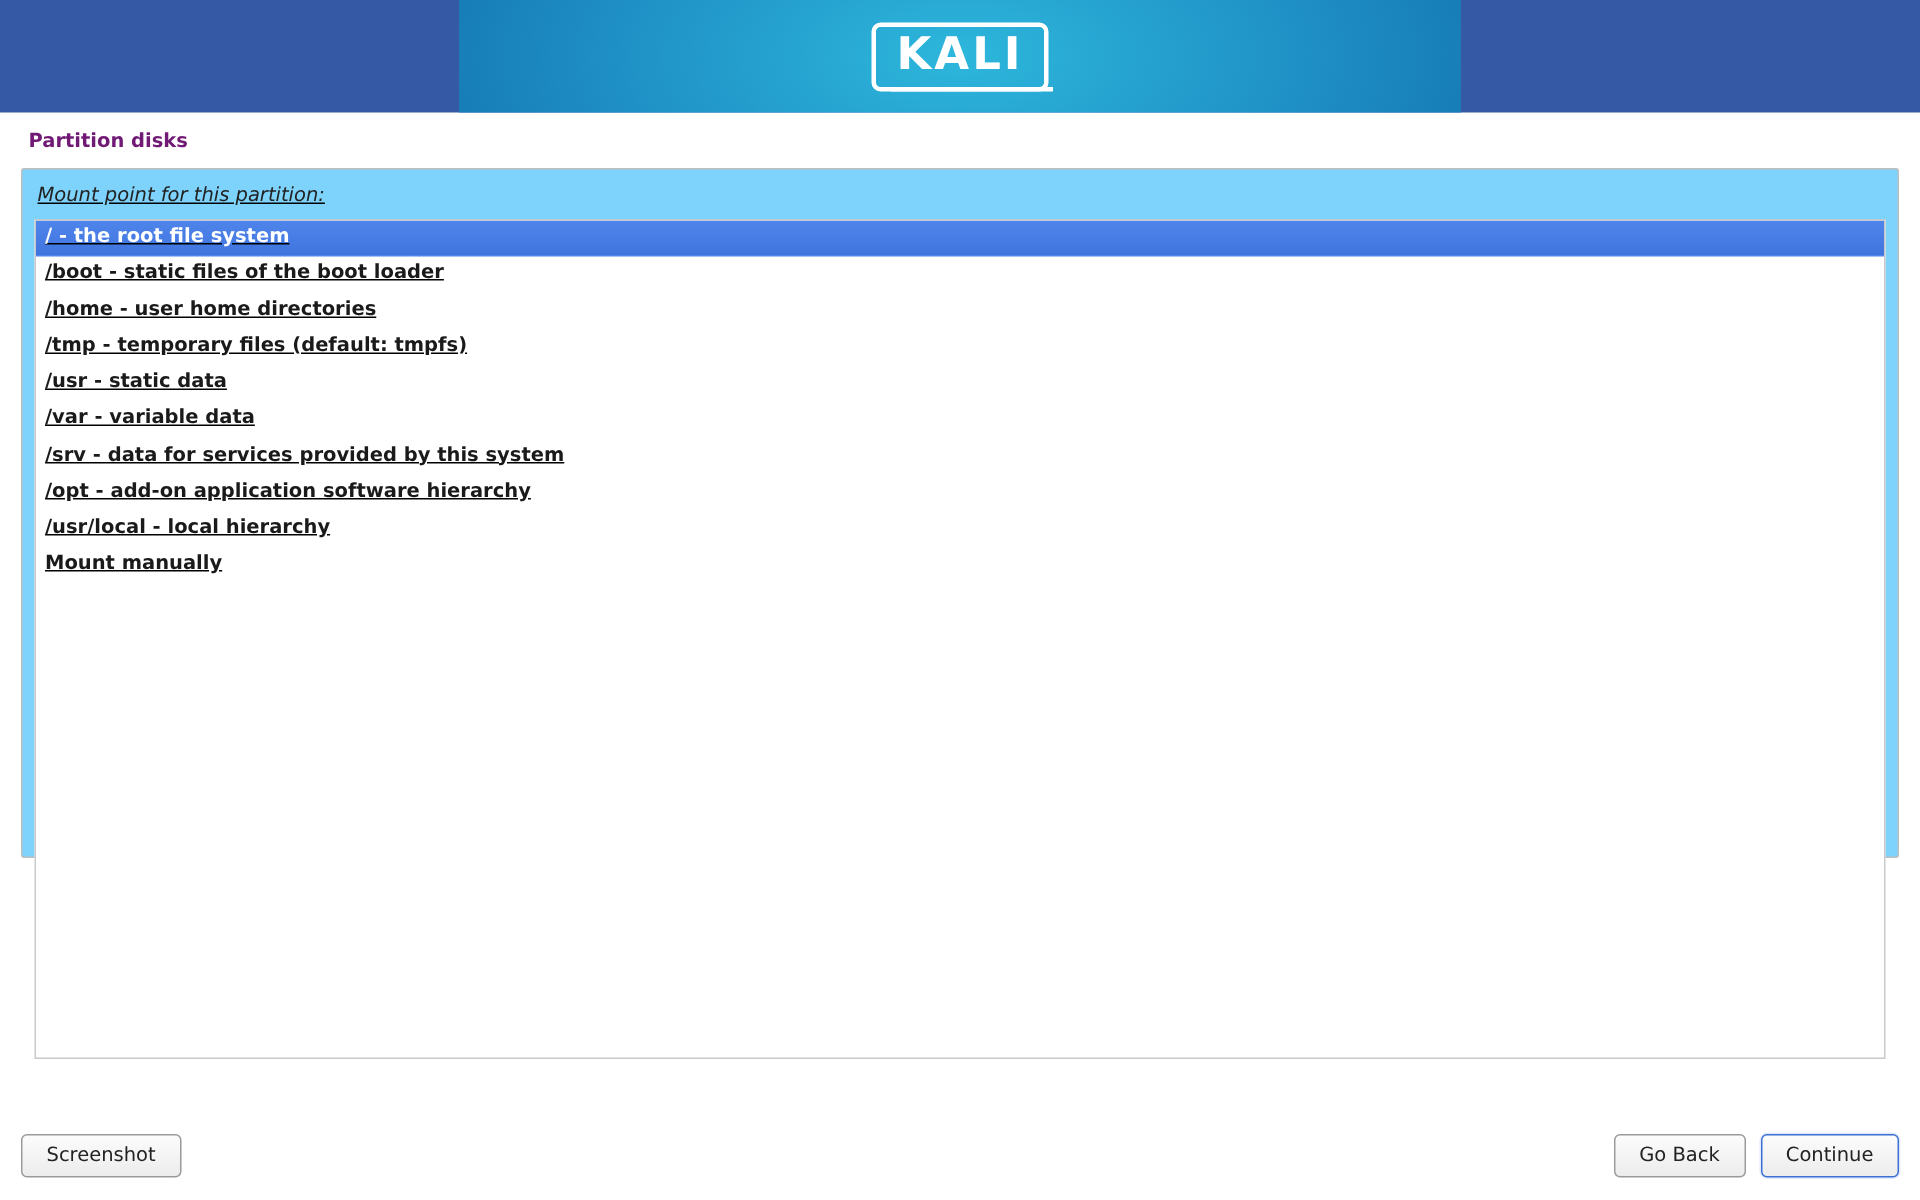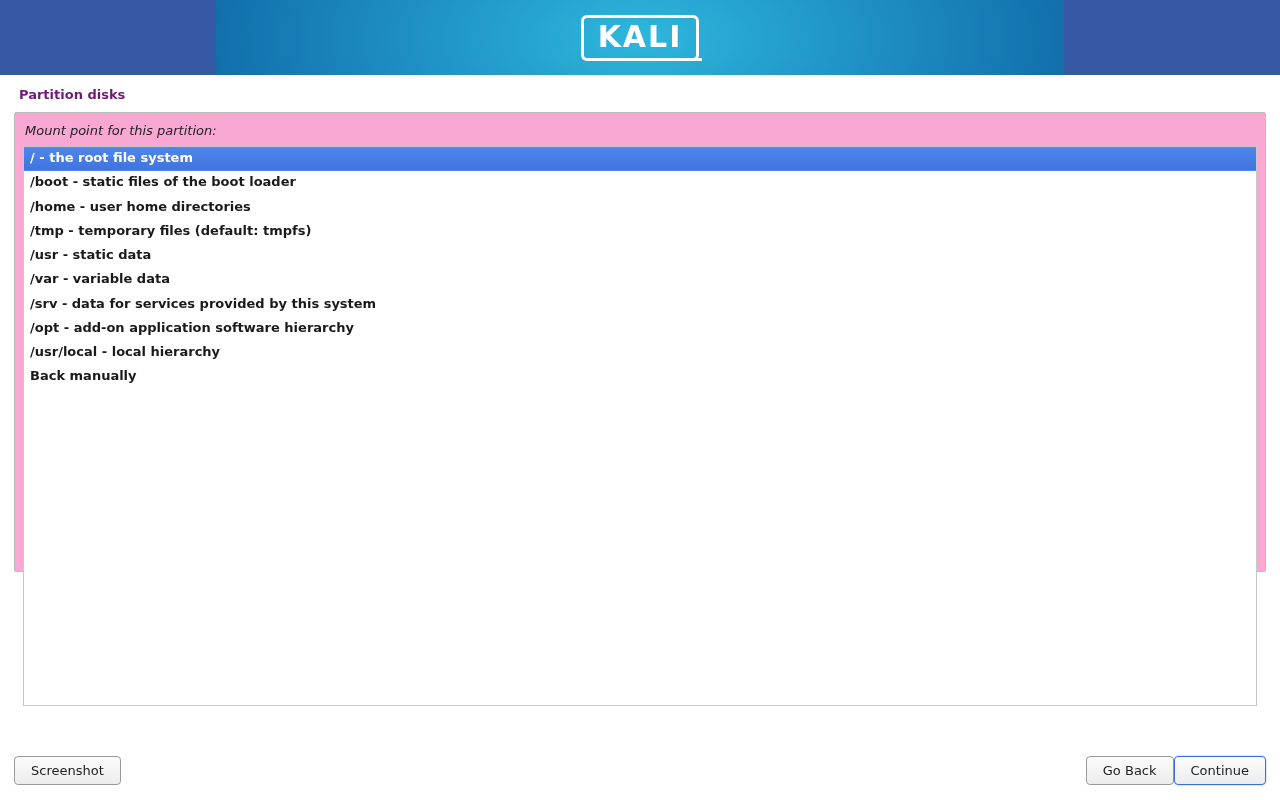--- a/index.html
+++ b/index.html
@@ -7,21 +7,21 @@
   .banner {
     width: 100%;
     height: 75px;
     background: #3659a6;
     position: relative;
     display: flex;
     justify-content: center;
     align-items: center;
   }
   .banner-center {
-    width: 848px;
+    width: 668px;
     height: 75px;
     background: radial-gradient(ellipse 600px 300px at center, #2db7dc 0%, #1e8ec4 40%, #1270ad 70%, #0f5e9a 100%);
     display: flex;
     justify-content: center;
     align-items: center;
   }
   .kali-logo {
     border: 3px solid #fff;
     border-radius: 6px;
     padding: 4px 14px 6px 14px;
@@ -46,22 +46,23 @@
     font-weight: 700;
     color: #701a75;
     padding: 12px 0 10px 19px;
   }
   .panel {
     margin: 0 14px;
     border: 1px solid #bdbdbd;
     border-radius: 2px;
     width: calc(1280px - 28px);
     height: 460px;
-    background: #f9a8d4;
+    background: #7dd3fc;
     padding: 8px 8px;
+    text-decoration: underline;
   }
   .prompt {
     font-style: italic;
     font-size: 13px;
     color: #222;
     padding: 2px 0 8px 2px;
   }
   .listbox {
     border: 1px solid #c9c9c9;
     background: #fff;
@@ -85,21 +86,21 @@
   .footer {
     position: absolute;
     left: 0; right: 0;
     top: 756px;
     height: 44px;
     padding: 0 14px;
     display: flex;
     align-items: flex-start;
     justify-content: space-between;
   }
-  .footer-right { display: flex; }
+  .footer-right { display: flex; gap: 10px; }
   button.btn {
     font-family: inherit;
     font-size: 13px;
     font-weight: 400;
     color: #222;
     background: linear-gradient(#fcfcfc, #ececec);
     border: 1px solid #9a9a9a;
     border-radius: 4px;
     padding: 6px 16px;
     cursor: pointer;
@@ -127,21 +128,21 @@
   <div class="listbox" id="listbox">
       <div class="list-item selected">/ - the root file system</div>
       <div class="list-item">/boot - static files of the boot loader</div>
       <div class="list-item">/home - user home directories</div>
       <div class="list-item">/tmp - temporary files (default: tmpfs)</div>
       <div class="list-item">/usr - static data</div>
       <div class="list-item">/var - variable data</div>
       <div class="list-item">/srv - data for services provided by this system</div>
       <div class="list-item">/opt - add-on application software hierarchy</div>
       <div class="list-item">/usr/local - local hierarchy</div>
-      <div class="list-item">Back manually</div>
+      <div class="list-item">Mount manually</div>
     </div>
 </div>
 
 <div class="footer">
   <div class="footer-left">
     <button class="btn">Screenshot</button>
   </div>
   <div class="footer-right">
     <button class="btn">Go Back</button>
     <button class="btn primary">Continue</button>

